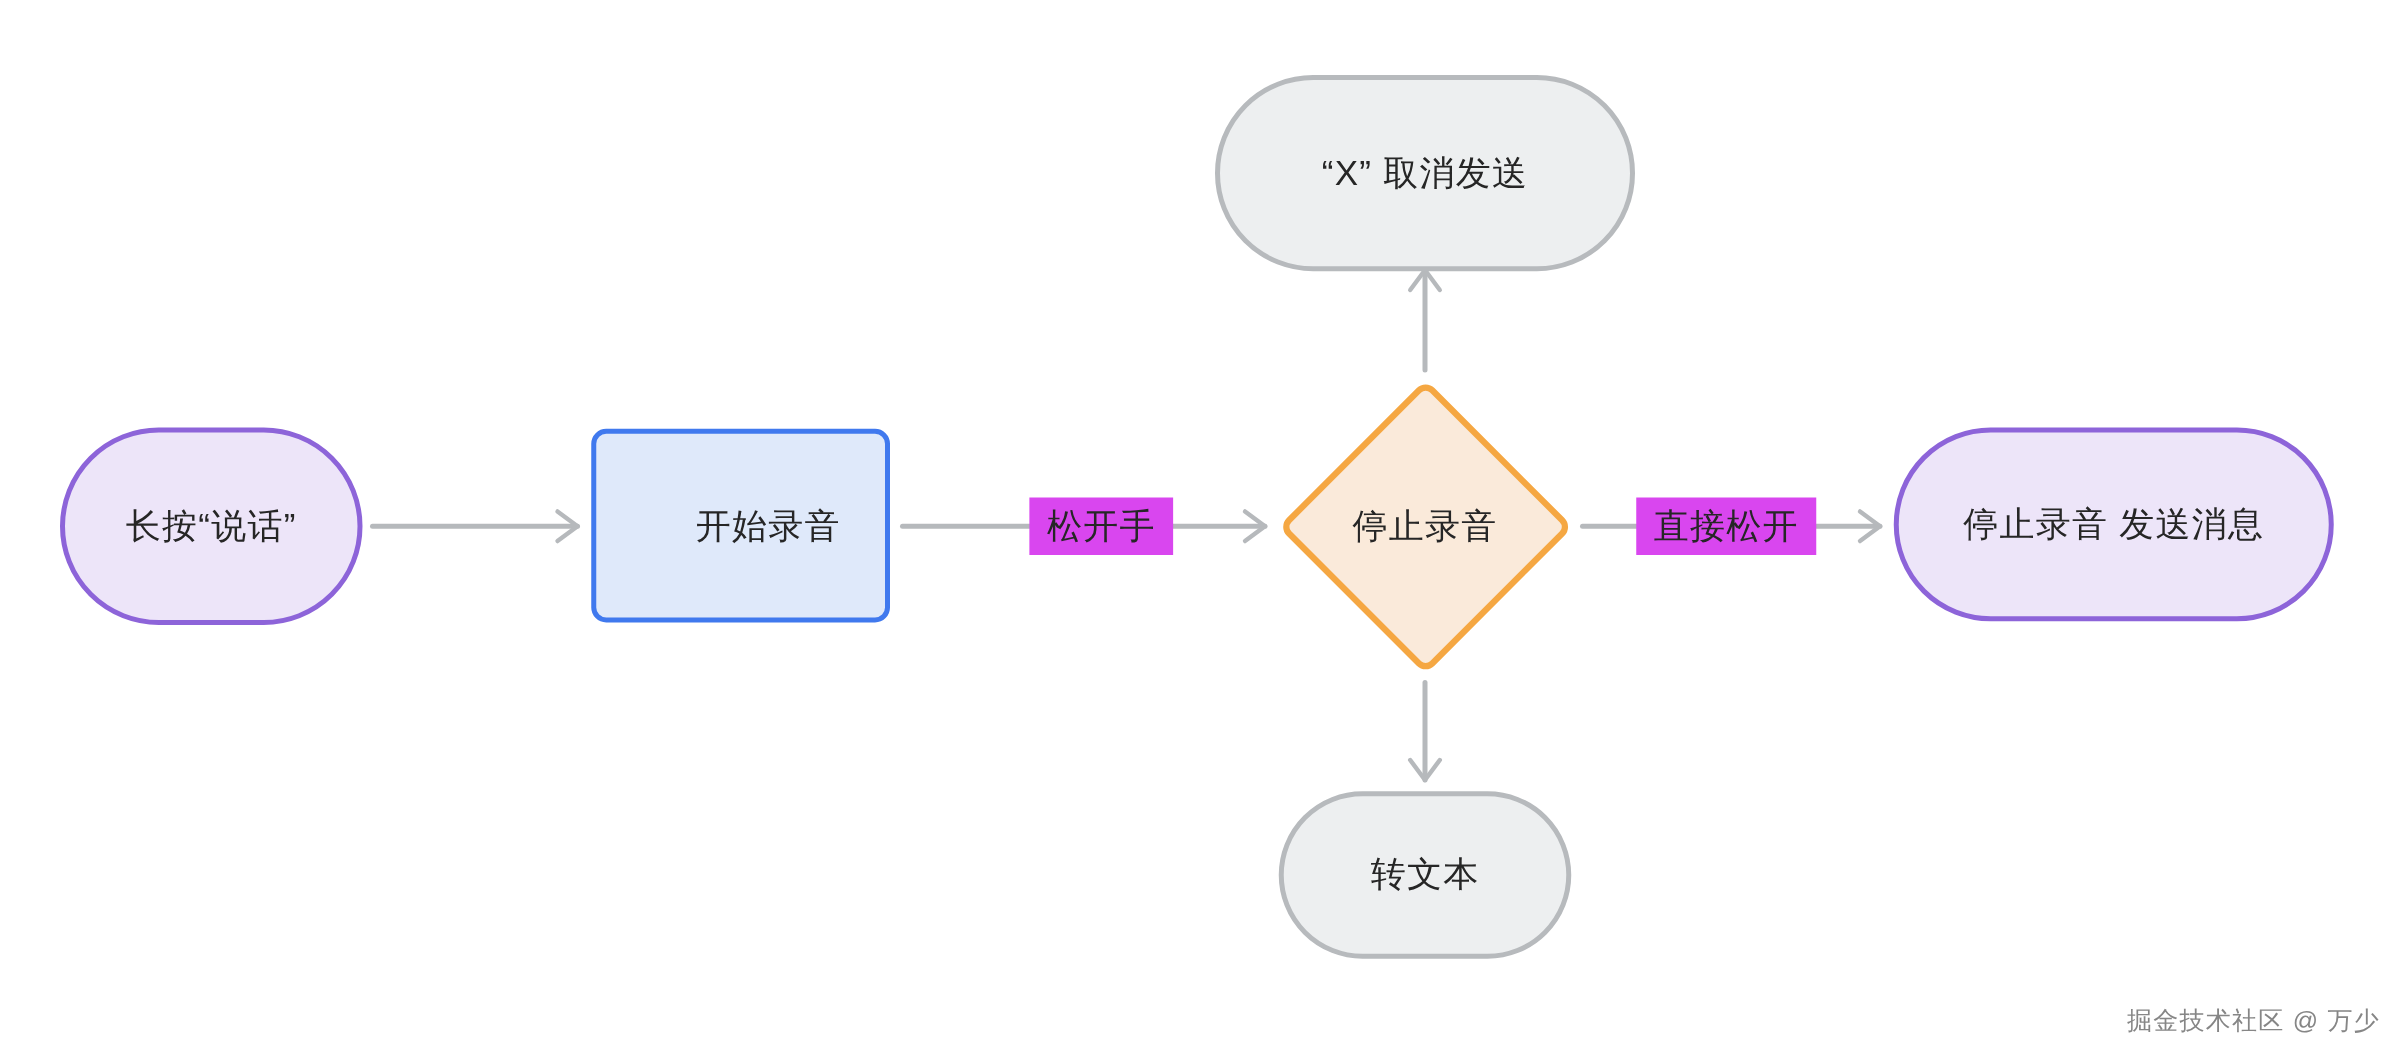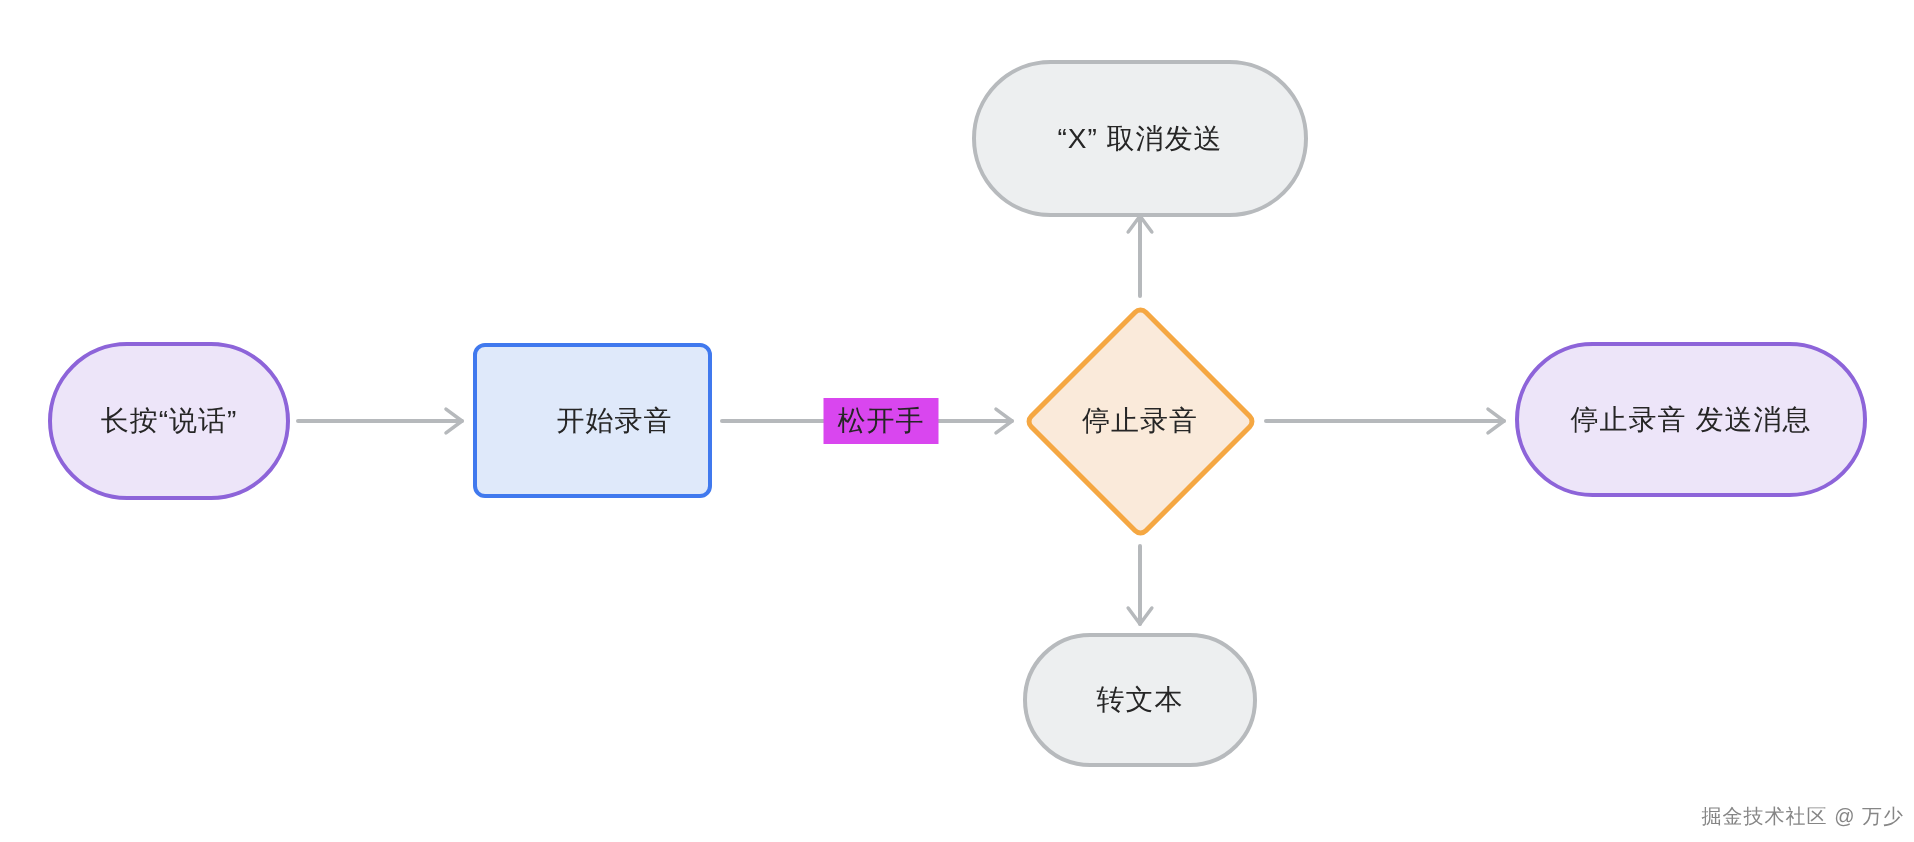--- a/index.html
+++ b/index.html
@@ -76,16 +76,17 @@
   <div class="node stadium purple" style="left:1515px;top:342px;width:352px;height:155px;">
     <span>停止录音 发送消息</span>
   </div>
 
   <div class="node stadium gray" style="left:1023px;top:633px;width:234px;height:134px;">
     <span>转文本</span>
   </div>
 
   <div class="edge-label" style="left:881px;top:421px;">松开手</div>
 
+  <div class="edge-label" style="left:1381px;top:421px;">直接松开</div>
 
   <div class="watermark">掘金技术社区 @ 万少</div>
 
 </div>
 
 </body></html>

